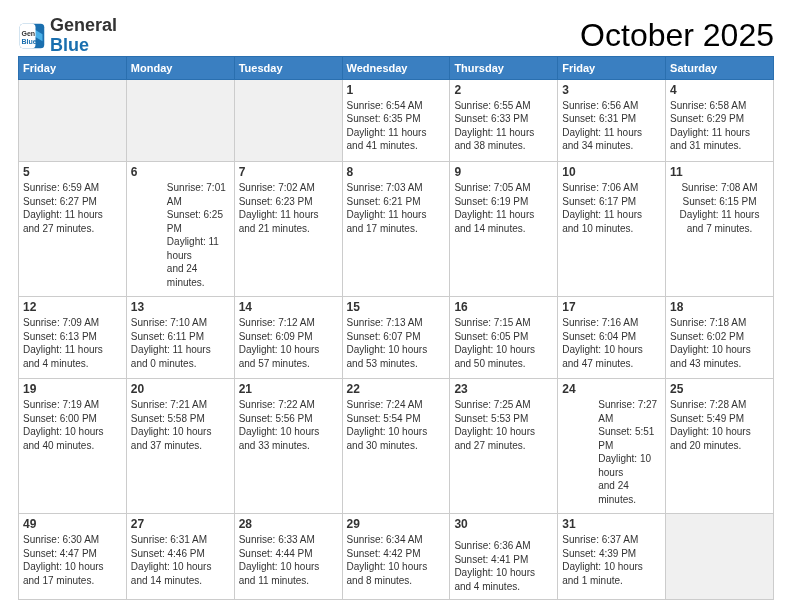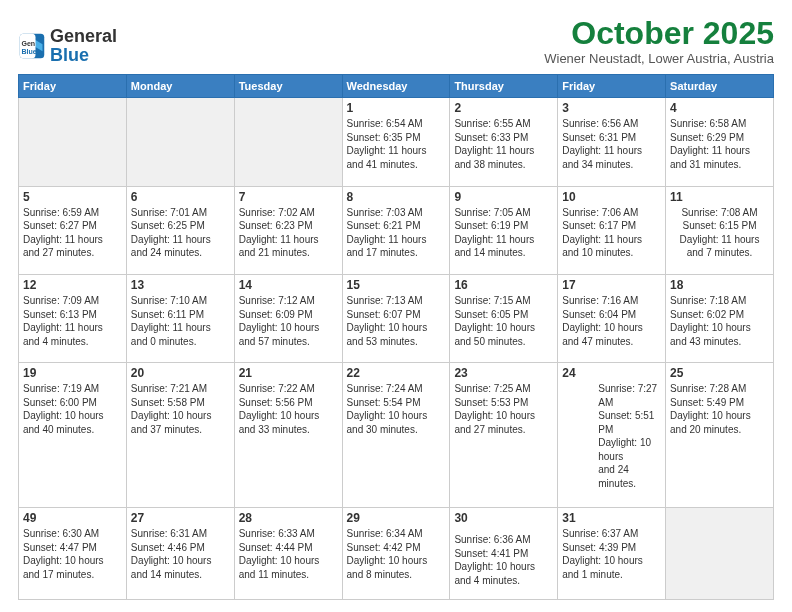--- a/index.html
+++ b/index.html
@@ -12,23 +12,22 @@
     }
     .page {
       width: 792px;
       height: 612px;
       padding: 16px 18px 12px 18px;
       display: flex;
       flex-direction: column;
     }
     .header {
       display: flex;
-      align-items: flex-end;
+      align-items: center;
       justify-content: space-between;
-      margin-bottom: 8px;
     }
     .logo-area {
       display: flex;
       align-items: center;
     }
     .logo-text {
       font-size: 18px;
       font-weight: bold;
       color: #333;
       line-height: 1.1;
@@ -38,22 +37,22 @@
     .logo-icon {
       width: 28px;
       height: 28px;
       margin-right: 4px;
     }
     .title-area {
       text-align: right;
     }
     .month-title {
       font-size: 32px;
-      font-weight: bold;
-      color: #15803d;
+      font-weight: normal;
+      color: #000000;
       line-height: 1.1;
     }
     .subtitle {
       font-size: 13px;
       color: #555;
     }
     .calendar {
       flex: 1;
       border: 1px solid #ccc;
       border-collapse: collapse;
@@ -107,21 +106,20 @@
         <text x="4" y="16" font-size="8" font-weight="bold" fill="#333">Gen</text>
         <text x="4" y="25" font-size="8" font-weight="bold" fill="#1a6faf">Blue</text>
       </svg>
       <div class="logo-text">
         <span class="general">General</span>
         <span class="blue">Blue</span>
       </div>
     </div>
     <div class="title-area">
       <div class="month-title">October 2025</div>
-      <div class="subtitle">Wiener Neustadt, Lower Austria, Austria</div>
     </div>
   </div>
 
   <table class="calendar">
     <thead>
       <tr>
         <th>Friday</th>
         <th>Monday</th>
         <th>Tuesday</th>
         <th>Wednesday</th>
@@ -167,21 +165,21 @@
         <tr>
           <td>
             <span class="day-num">5</span>
             <div class="day-info" style="white-space: pre-line;">Sunrise: 6:59 AM
 Sunset: 6:27 PM
 Daylight: 11 hours
 and 27 minutes.</div>
           </td>
           <td>
             <span class="day-num">6</span>
-            <div class="day-info" style="white-space: pre-line;">Sunrise: 7:01 AM
+            <div class="day-info" style="white-space: pre-line; margin-left: 36px;">Sunrise: 7:01 AM
 Sunset: 6:25 PM
 Daylight: 11 hours
 and 24 minutes.</div>
           </td>
           <td>
             <span class="day-num">7</span>
             <div class="day-info" style="white-space: pre-line;">Sunrise: 7:02 AM
 Sunset: 6:23 PM
 Daylight: 11 hours
 and 21 minutes.</div>

